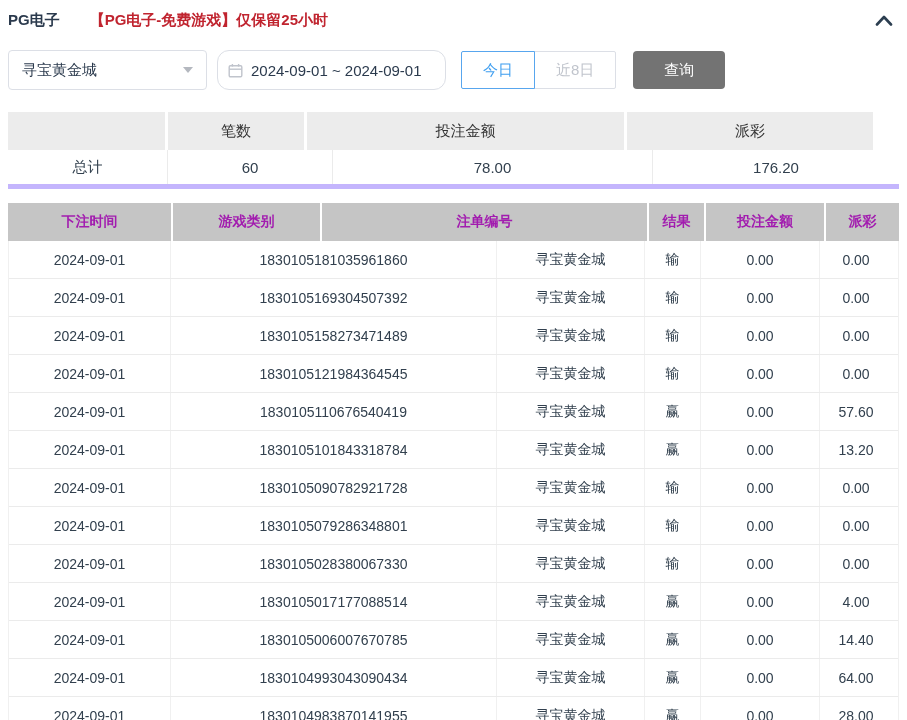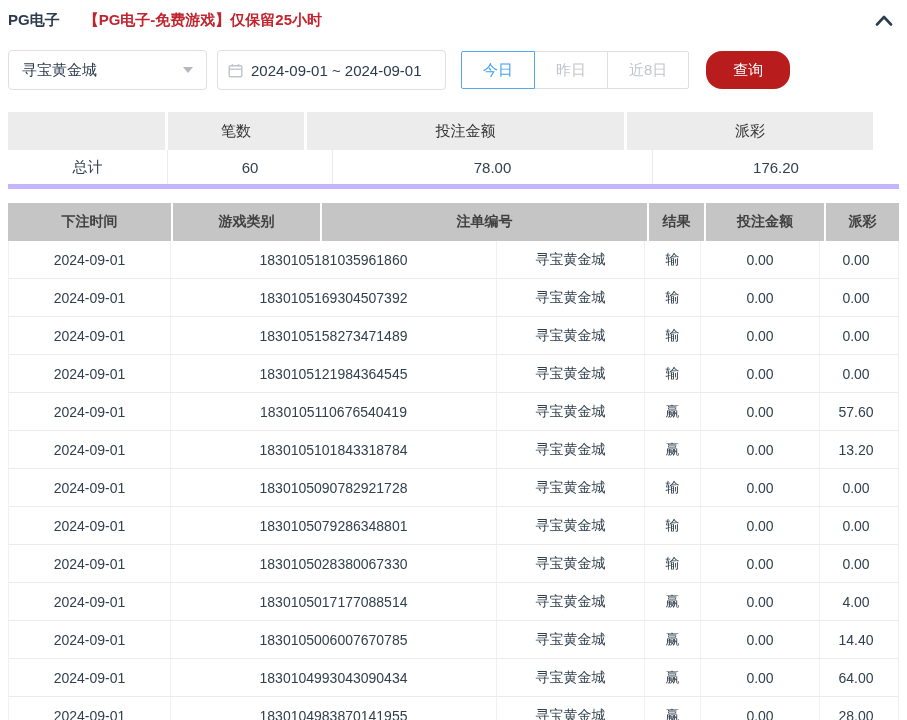--- a/index.html
+++ b/index.html
@@ -3,57 +3,57 @@
 <meta charset="utf-8">
 <style>
   * { margin:0; padding:0; box-sizing:border-box; }
   html,body { background:#fff; }
   body { font-family:"Liberation Sans","DejaVu Sans",sans-serif; color:#32404e; }
   .container { position:relative; width:907px; height:720px; overflow:hidden; background:#fff; }
 
   
   .hdr { display:flex; align-items:center; padding:11px 14px 8px 8px; height:38px; }
   .hdr-title { font-size:15px; font-weight:bold; color:#2b3a4d; }
-  .hdr-notice { font-size:15px; font-weight:bold; color:#c0242f; margin-left:24px; }
+  .hdr-notice { font-size:15px; font-weight:bold; color:#c0242f; margin-left:30px; }
   .hdr-collapse { margin-left:auto; cursor:pointer; display:flex; align-items:center; }
 
   
   .controls { display:flex; align-items:center; padding:0 8px; margin-top:12px; height:40px; }
   .select-box { width:199px; height:40px; border:1px solid #dcdfe6; border-radius:4px;
     display:flex; align-items:center; justify-content:space-between; padding:0 13px;
     font-size:15px; color:#2b3a4d; cursor:pointer; background:#fff; }
   .caret-down { width:0; height:0; border-left:5px solid transparent; border-right:5px solid transparent;
     border-top:6px solid #b4b8bf; }
-  .date-box { width:229px; height:40px; border:1px solid #dcdfe6; border-radius:4px; margin-left:10px;
+  .date-box { width:229px; height:40px; border:1px solid #dcdfe6; border-radius:12px; margin-left:10px;
     display:flex; align-items:center; gap:8px; padding:0 10px; font-size:15px; color:#2b3a4d;
     cursor:pointer; background:#fff; }
   .btn-group { display:flex; margin-left:15px; }
   .quick-btn { height:38px; padding:0 21px; background:#fff; border:1px solid #dcdfe6;
     color:#c0c4cc; font-size:15px; margin-left:-1px; cursor:pointer; }
   .quick-btn:first-child { margin-left:0; border-radius:2px 0 0 2px; }
   .quick-btn:last-child { border-radius:0 2px 2px 0; }
   .quick-btn.active { border:1px solid #58a6ee; color:#409ff0; position:relative; z-index:1; }
-  .search-btn { margin-left:17px; width:84px; height:38px; background:#b91c1c; border:none;
-    border-radius:16px; color:#fff; font-size:15px; cursor:pointer; }
+  .search-btn { margin-left:17px; width:92px; height:38px; background:#737373; border:none;
+    border-radius:4px; color:#fff; font-size:15px; cursor:pointer; }
 
   
   .sum-table { width:891px; margin:22px 8px 0; font-size:15px; }
   .sum-head { display:flex; gap:3px; height:38px; }
   .sum-head .cell { background:#ececec; color:#333; display:flex; align-items:center; justify-content:center; }
   .sum-row { display:flex; height:39px; border-bottom:5px solid #c4b5fd; }
   .sum-row .cell { display:flex; align-items:center; justify-content:center; color:#32404e;
     border-right:1px solid #ebebeb; }
   .sum-row .cell:last-child { border-right:none; }
   .sc1h { width:157px; } .sc2h { width:136px; } .sc3h { width:317px; } .sc4h { width:246px; }
   .sc1 { width:160px; } .sc2 { width:165px; } .sc3 { width:320px; } .sc4 { width:246px; }
 
   
   .bet-table { width:891px; margin:14px 8px 0; font-size:14px; }
   .bet-head { display:flex; gap:2px; height:38px; }
-  .bet-head .cell { background:#c5c5c5; color:#404040; font-weight:bold;
+  .bet-head .cell { background:#c5c5c5; color:#a21caf; font-weight:bold;
     display:flex; align-items:center; justify-content:center; }
   .bc1h { width:163px; } .bc2h { width:325px; } .bc3h { width:147px; }
   .bc4h { width:55px; }  .bc5h { width:118px; } .bc6h { width:73px; }
   .bet-body { border-left:1px solid #f0f0f0; border-right:1px solid #f0f0f0; }
   .bet-row { display:flex; height:38px; border-bottom:1px solid #ebebeb; }
   .bet-row .cell { display:flex; align-items:center; justify-content:center; color:#32404e;
     border-right:1px solid #f0f0f0; }
   .bet-row .cell:last-child { border-right:none; }
   .bc1 { width:162px; } .bc2 { width:326px; } .bc3 { width:148px; }
   .bc4 { width:56px; }  .bc5 { width:119px; } .bc6 { width:72px; }
@@ -82,21 +82,20 @@
       <svg width="15" height="15" viewBox="0 0 15 15">
         <rect x="1.2" y="2.8" width="12.6" height="11" rx="1.2" fill="none" stroke="#c0c4cc" stroke-width="1.4"></rect>
         <line x1="1.2" y1="6.2" x2="13.8" y2="6.2" stroke="#c0c4cc" stroke-width="1.4"></line>
         <line x1="4.4" y1="1" x2="4.4" y2="3.6" stroke="#c0c4cc" stroke-width="1.4"></line>
         <line x1="10.6" y1="1" x2="10.6" y2="3.6" stroke="#c0c4cc" stroke-width="1.4"></line>
       </svg>
       <span>2024-09-01 ~ 2024-09-01</span>
     </div>
     <div class="btn-group">
       <button class="quick-btn active">今日</button>
-      <button class="quick-btn">昨日</button>
       <button class="quick-btn">近8日</button>
     </div>
     <button class="search-btn">查询</button>
   </div>
 
   <div class="sum-table">
     <div class="sum-head">
       <div class="cell sc1h"></div>
       <div class="cell sc2h">笔数</div>
       <div class="cell sc3h">投注金额</div>

